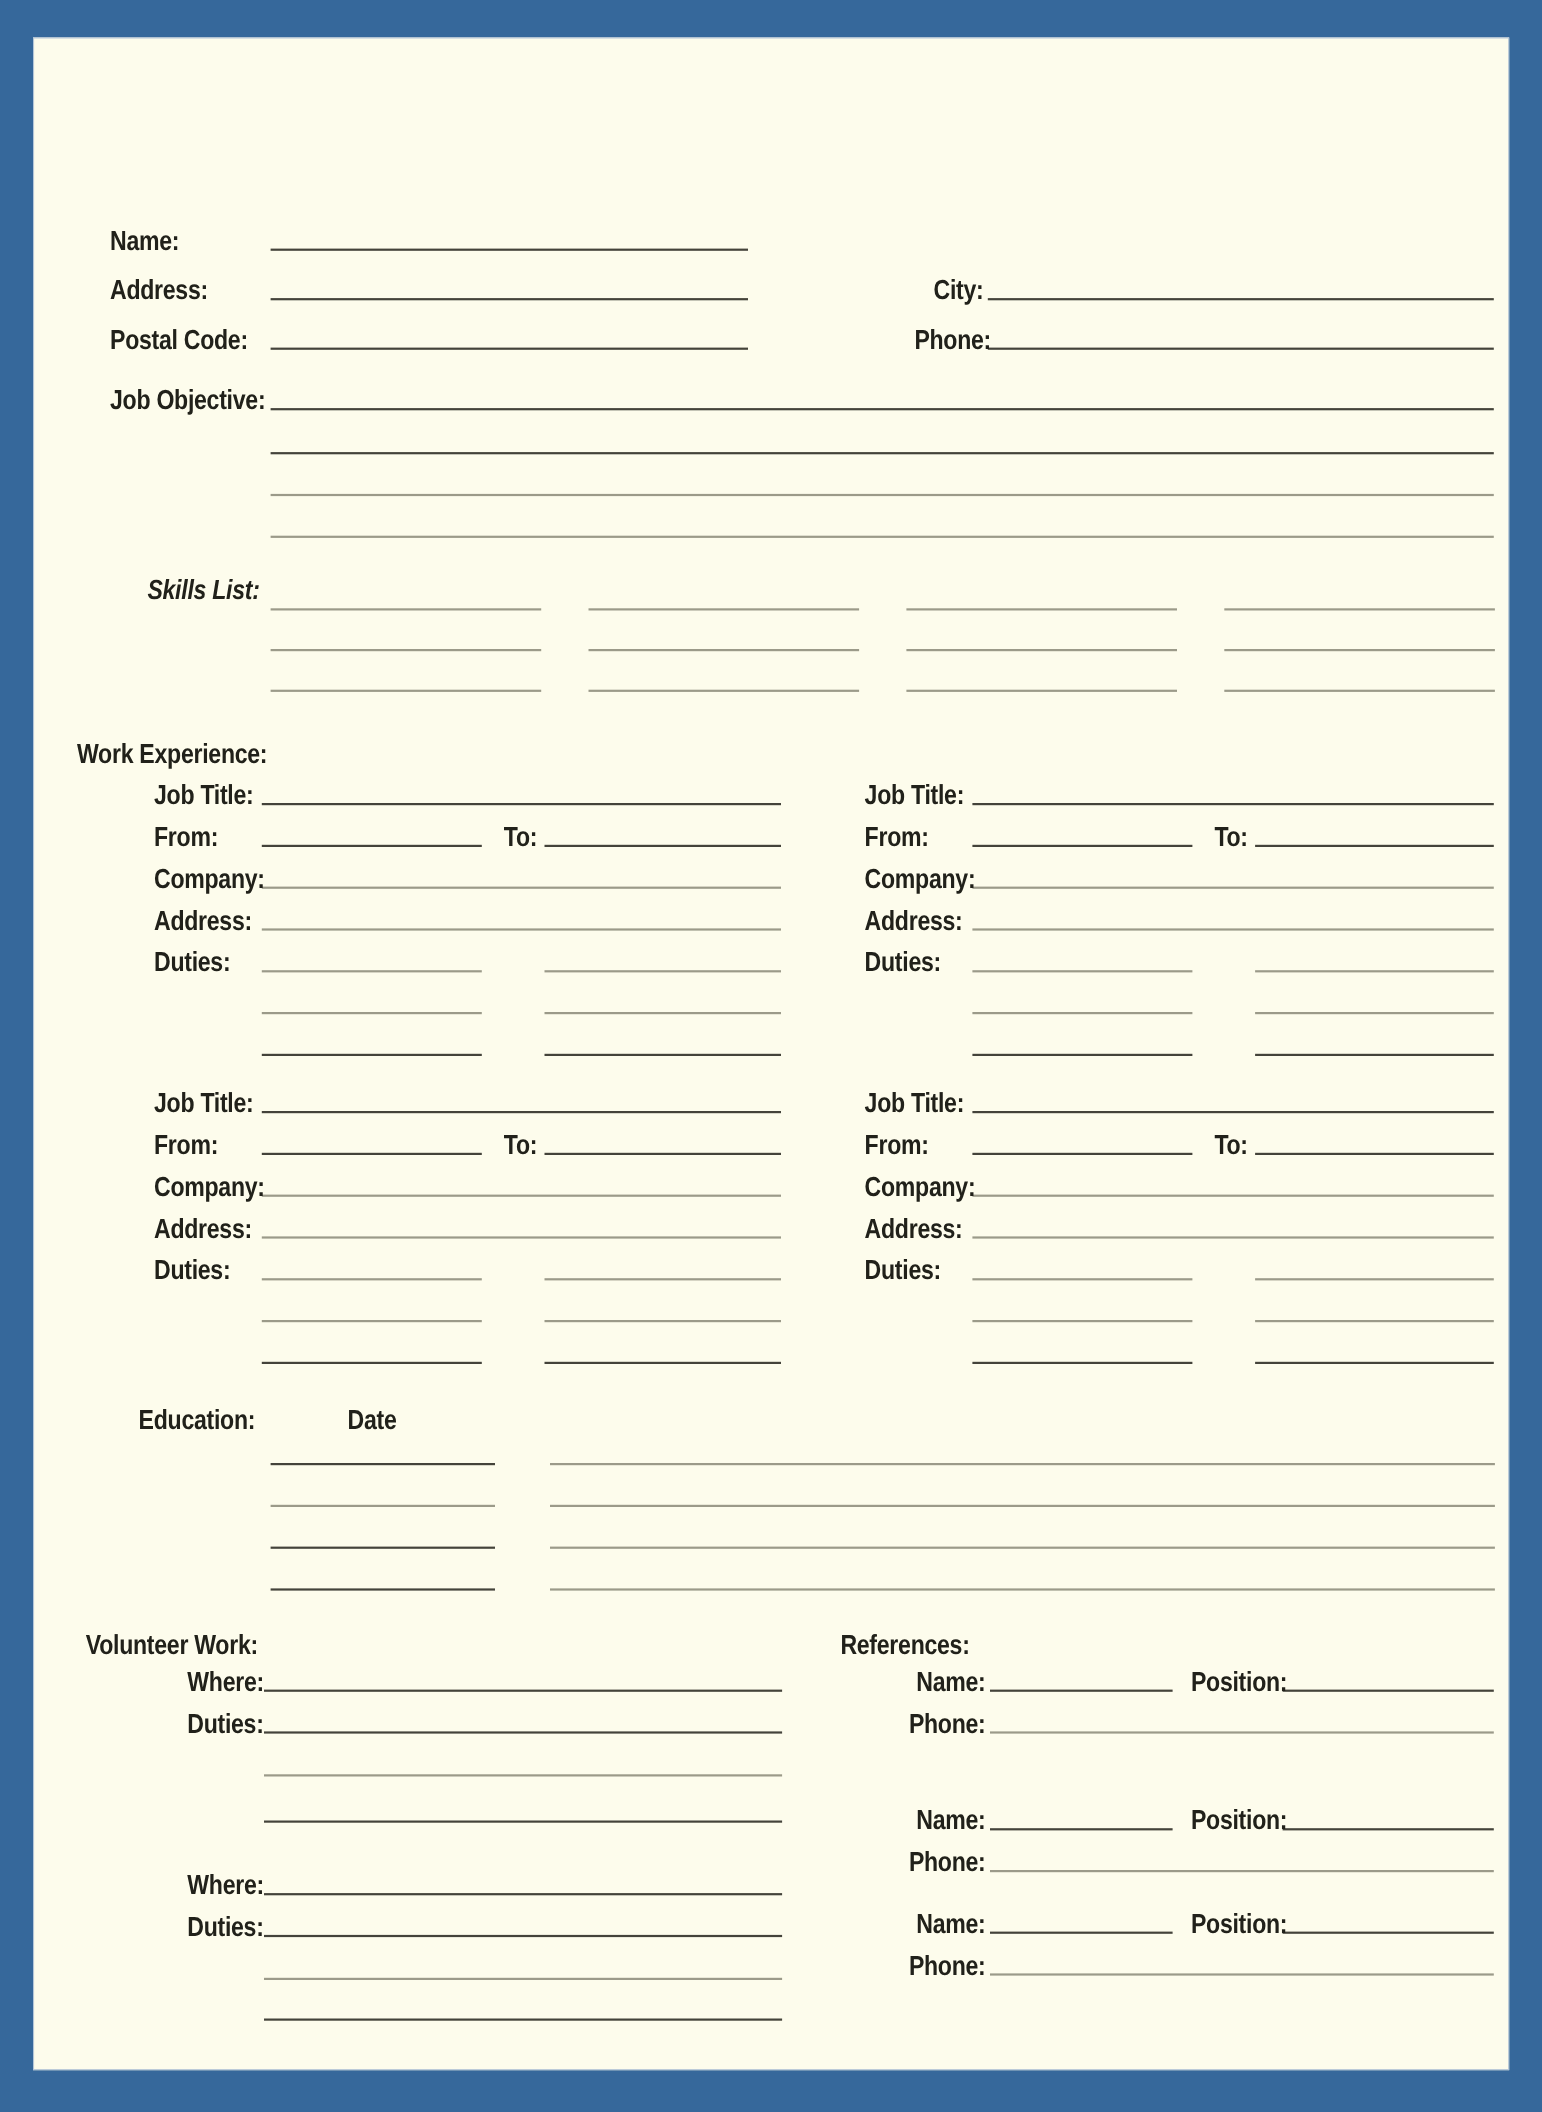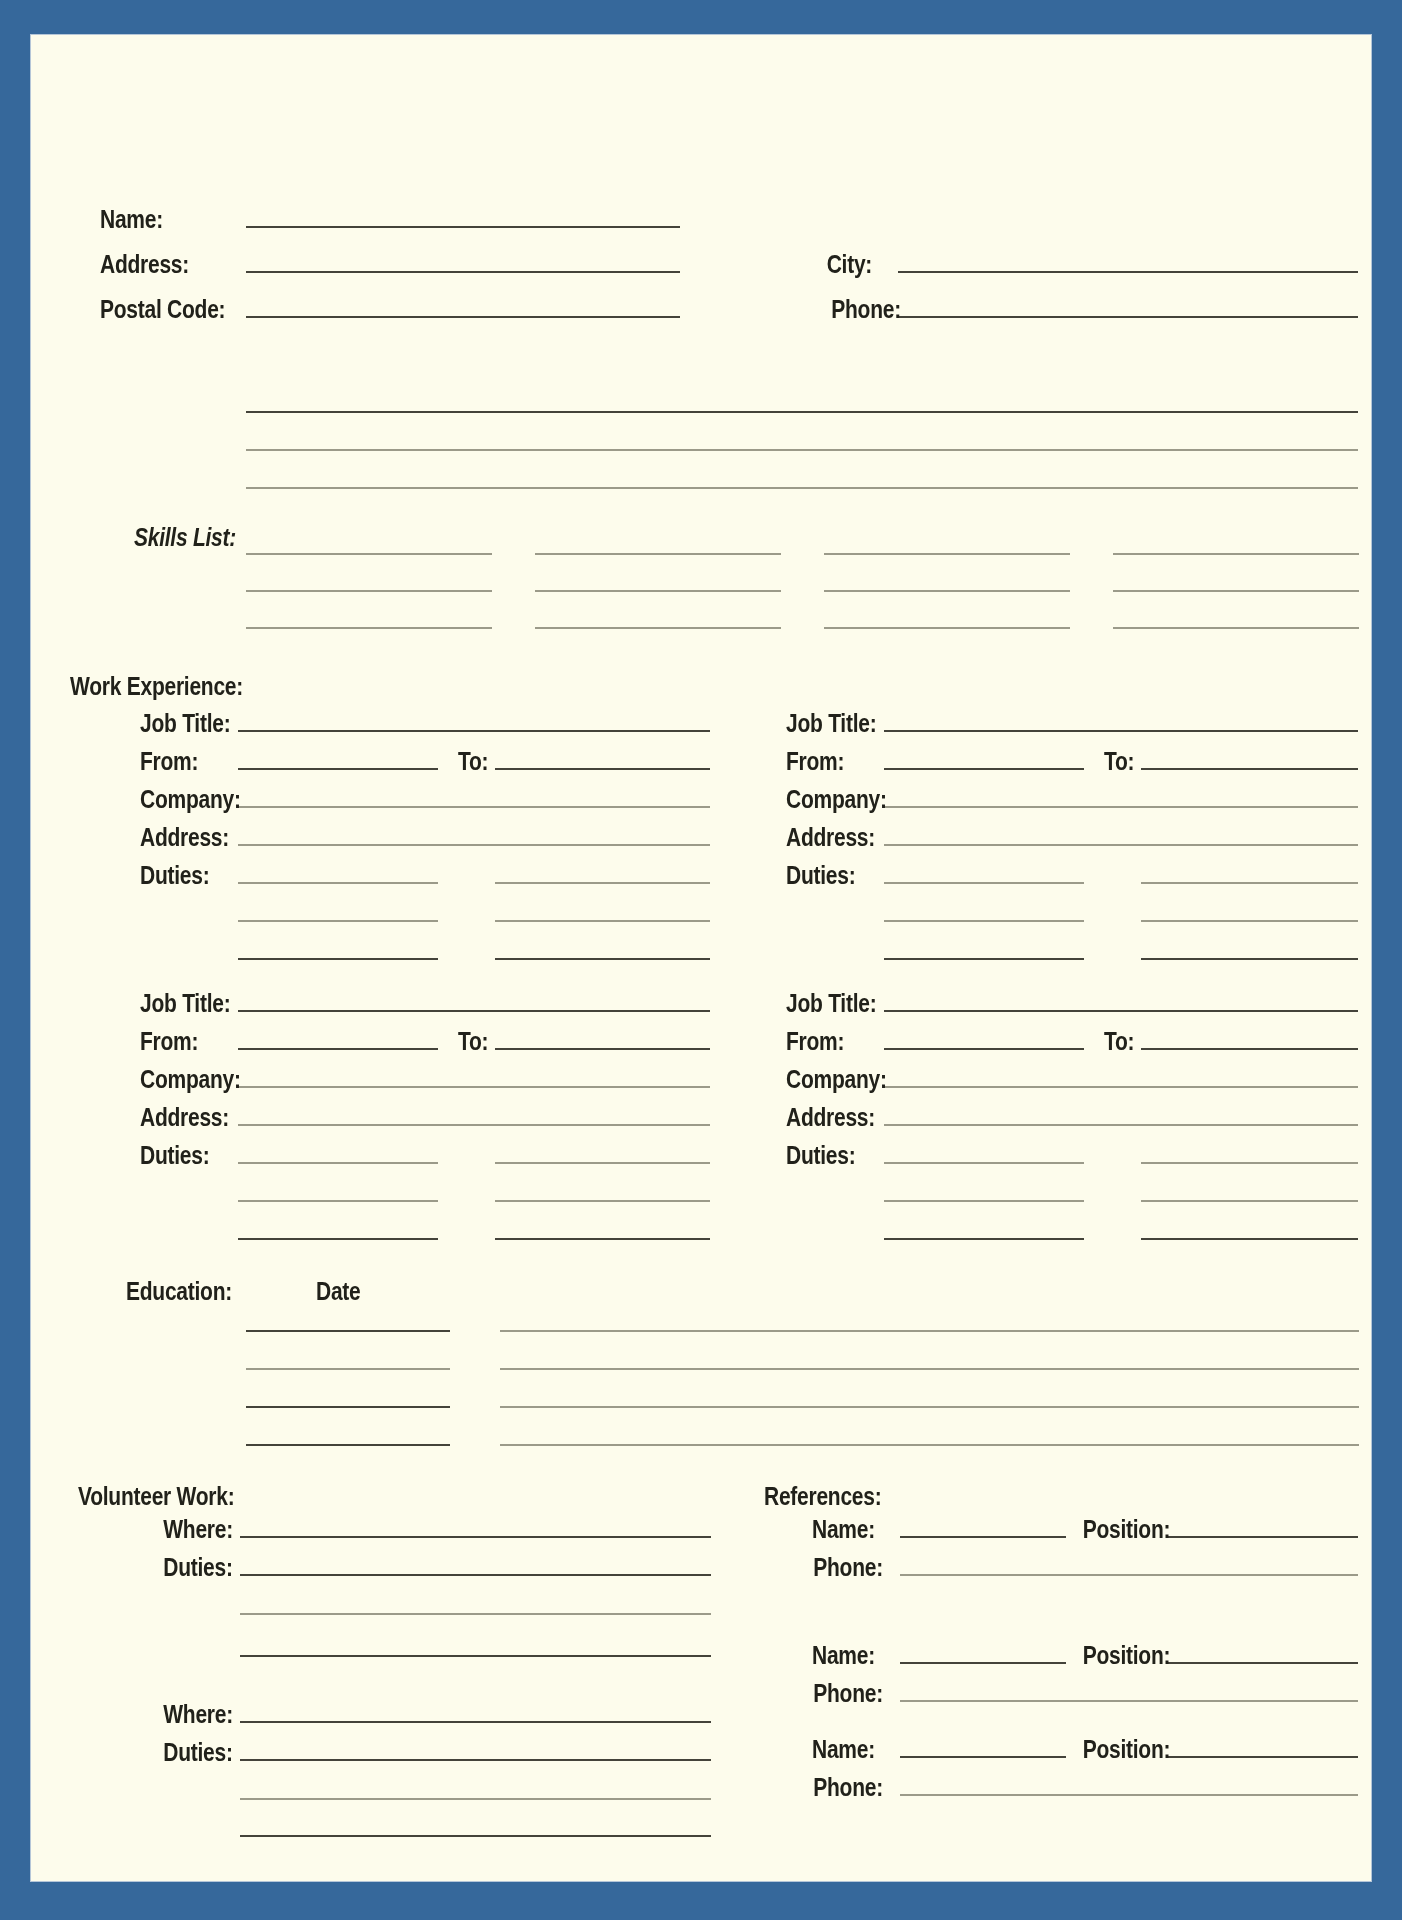--- a/index.html
+++ b/index.html
@@ -13,21 +13,21 @@
   }
   .title-wrap{position:absolute;left:0;right:0;top:46px;text-align:center;}
   .title{
     display:inline-block;font-weight:700;font-size:82px;letter-spacing:-3px;
     color:#2E6DA4;transform:scaleX(.78);transform-origin:50% 50%;white-space:nowrap;
   }
   .row{position:absolute;display:flex;align-items:flex-end;height:38px;}
   .block{position:absolute;}
   .brow{display:flex;align-items:flex-end;height:38px;}
   .lb{flex:none;margin-top:40px;}
-  .lb.r{}
+  .lb.r{text-align:right;}
   .lbl{
     display:inline-block;font-weight:700;font-size:25px;letter-spacing:-.3px;
     line-height:1.15;white-space:nowrap;transform:scaleX(.84);
     transform-origin:0 100%;color:#21211A;
   }
   .r .lbl{transform-origin:100% 100%;}
   .sec{position:absolute;}
   .line{border-bottom:2px solid #44433A;margin-bottom:6px;height:0;flex:none;}
   .line.lt{border-bottom-color:#9B9A89;}
   .fill{flex:1;}
@@ -62,20 +62,24 @@
   </div>
   <div class="row" style="left:818px;top:241px;width:540px;">
     <span class="lb r w76"><span class="lbl">City:</span></span>
     <span class="line fill ml4"></span>
   </div>
   <div class="row" style="left:818px;top:286px;width:540px;">
     <span class="lb r w76"><span class="lbl">Phone:</span></span>
     <span class="line fill ml4"></span>
   </div>
 
+  <div class="row" style="left:100px;top:341px;width:1258px;">
+    <span class="lb w146"><span class="lbl">Job Objective:</span></span>
+    <span class="line fill"></span>
+  </div>
   <div class="hr" style="left:246px;top:411px;width:1112px;"></div>
   <div class="hr lt" style="left:246px;top:449px;width:1112px;"></div>
   <div class="hr lt" style="left:246px;top:487px;width:1112px;"></div>
 
   <div class="sec" style="left:134px;top:523px;font-style:italic;">
     <span class="lbl">Skills List:</span>
   </div>
   <div class="hr lt" style="left:246px;top:553px;width:246px;"></div>
   <div class="hr lt" style="left:535px;top:553px;width:246px;"></div>
   <div class="hr lt" style="left:824px;top:553px;width:246px;"></div>

